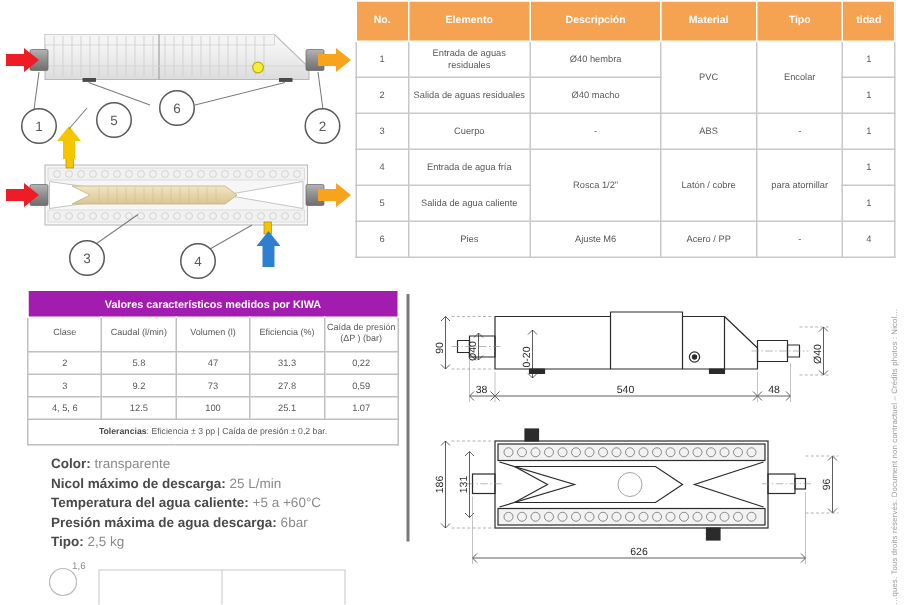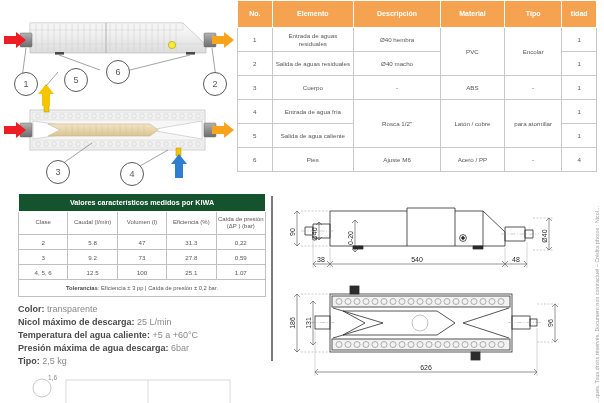--- a/index.html
+++ b/index.html
@@ -57,38 +57,38 @@
     background:#7a7a7a;
   }
 
   
   #characteristics{position:absolute;left:18px;top:188px;width:250px;}
   #char-table{
     border-collapse:collapse;table-layout:fixed;width:248px;
     margin-top:5px;font-size:6px;
   }
   #char-table .band{
-    background:#14532d;color:#ffffff;font-weight:bold;font-size:7.2px;
+    background:#a21caf;color:#ffffff;font-weight:bold;font-size:7.2px;
     text-align:center;padding:3px 2px;border:1px solid #ffffff;
   }
   #char-table th{
     border:1px solid #c0c0c0;font-weight:normal;font-size:6px;
     text-align:center;padding:2px 1px;line-height:1.2;color:#58585a;
     height:18px;
   }
   #char-table td{
     border:1px solid #c0c0c0;text-align:center;padding:1.5px 1px;
     font-size:6.2px;color:#58585a;height:11px;
   }
   #char-table td.tol{
     font-size:5.8px;padding:2.5px 2px;
   }
   #char-table td.tol b{color:#4a4a4a;}
 
-  #specs{margin-top:6px;font-size:9px;line-height:1.45;color:#8a8a8a;}
+  #specs{margin-top:6px;font-size:9px;line-height:1.45;color:#8a8a8a;margin-left:16px;}
   #specs div{white-space:nowrap;}
   #specs b{color:#4a4a4a;}
 
   
   #dimensions{position:absolute;left:287px;top:188px;width:300px;}
   #dim-drawings{position:relative;width:300px;height:195px;margin-top:6px;}
 
   
   #pressure-chart-block{position:absolute;left:30px;top:370px;width:250px;}
   #chart-area{position:relative;width:240px;height:40px;margin-top:4px;}

